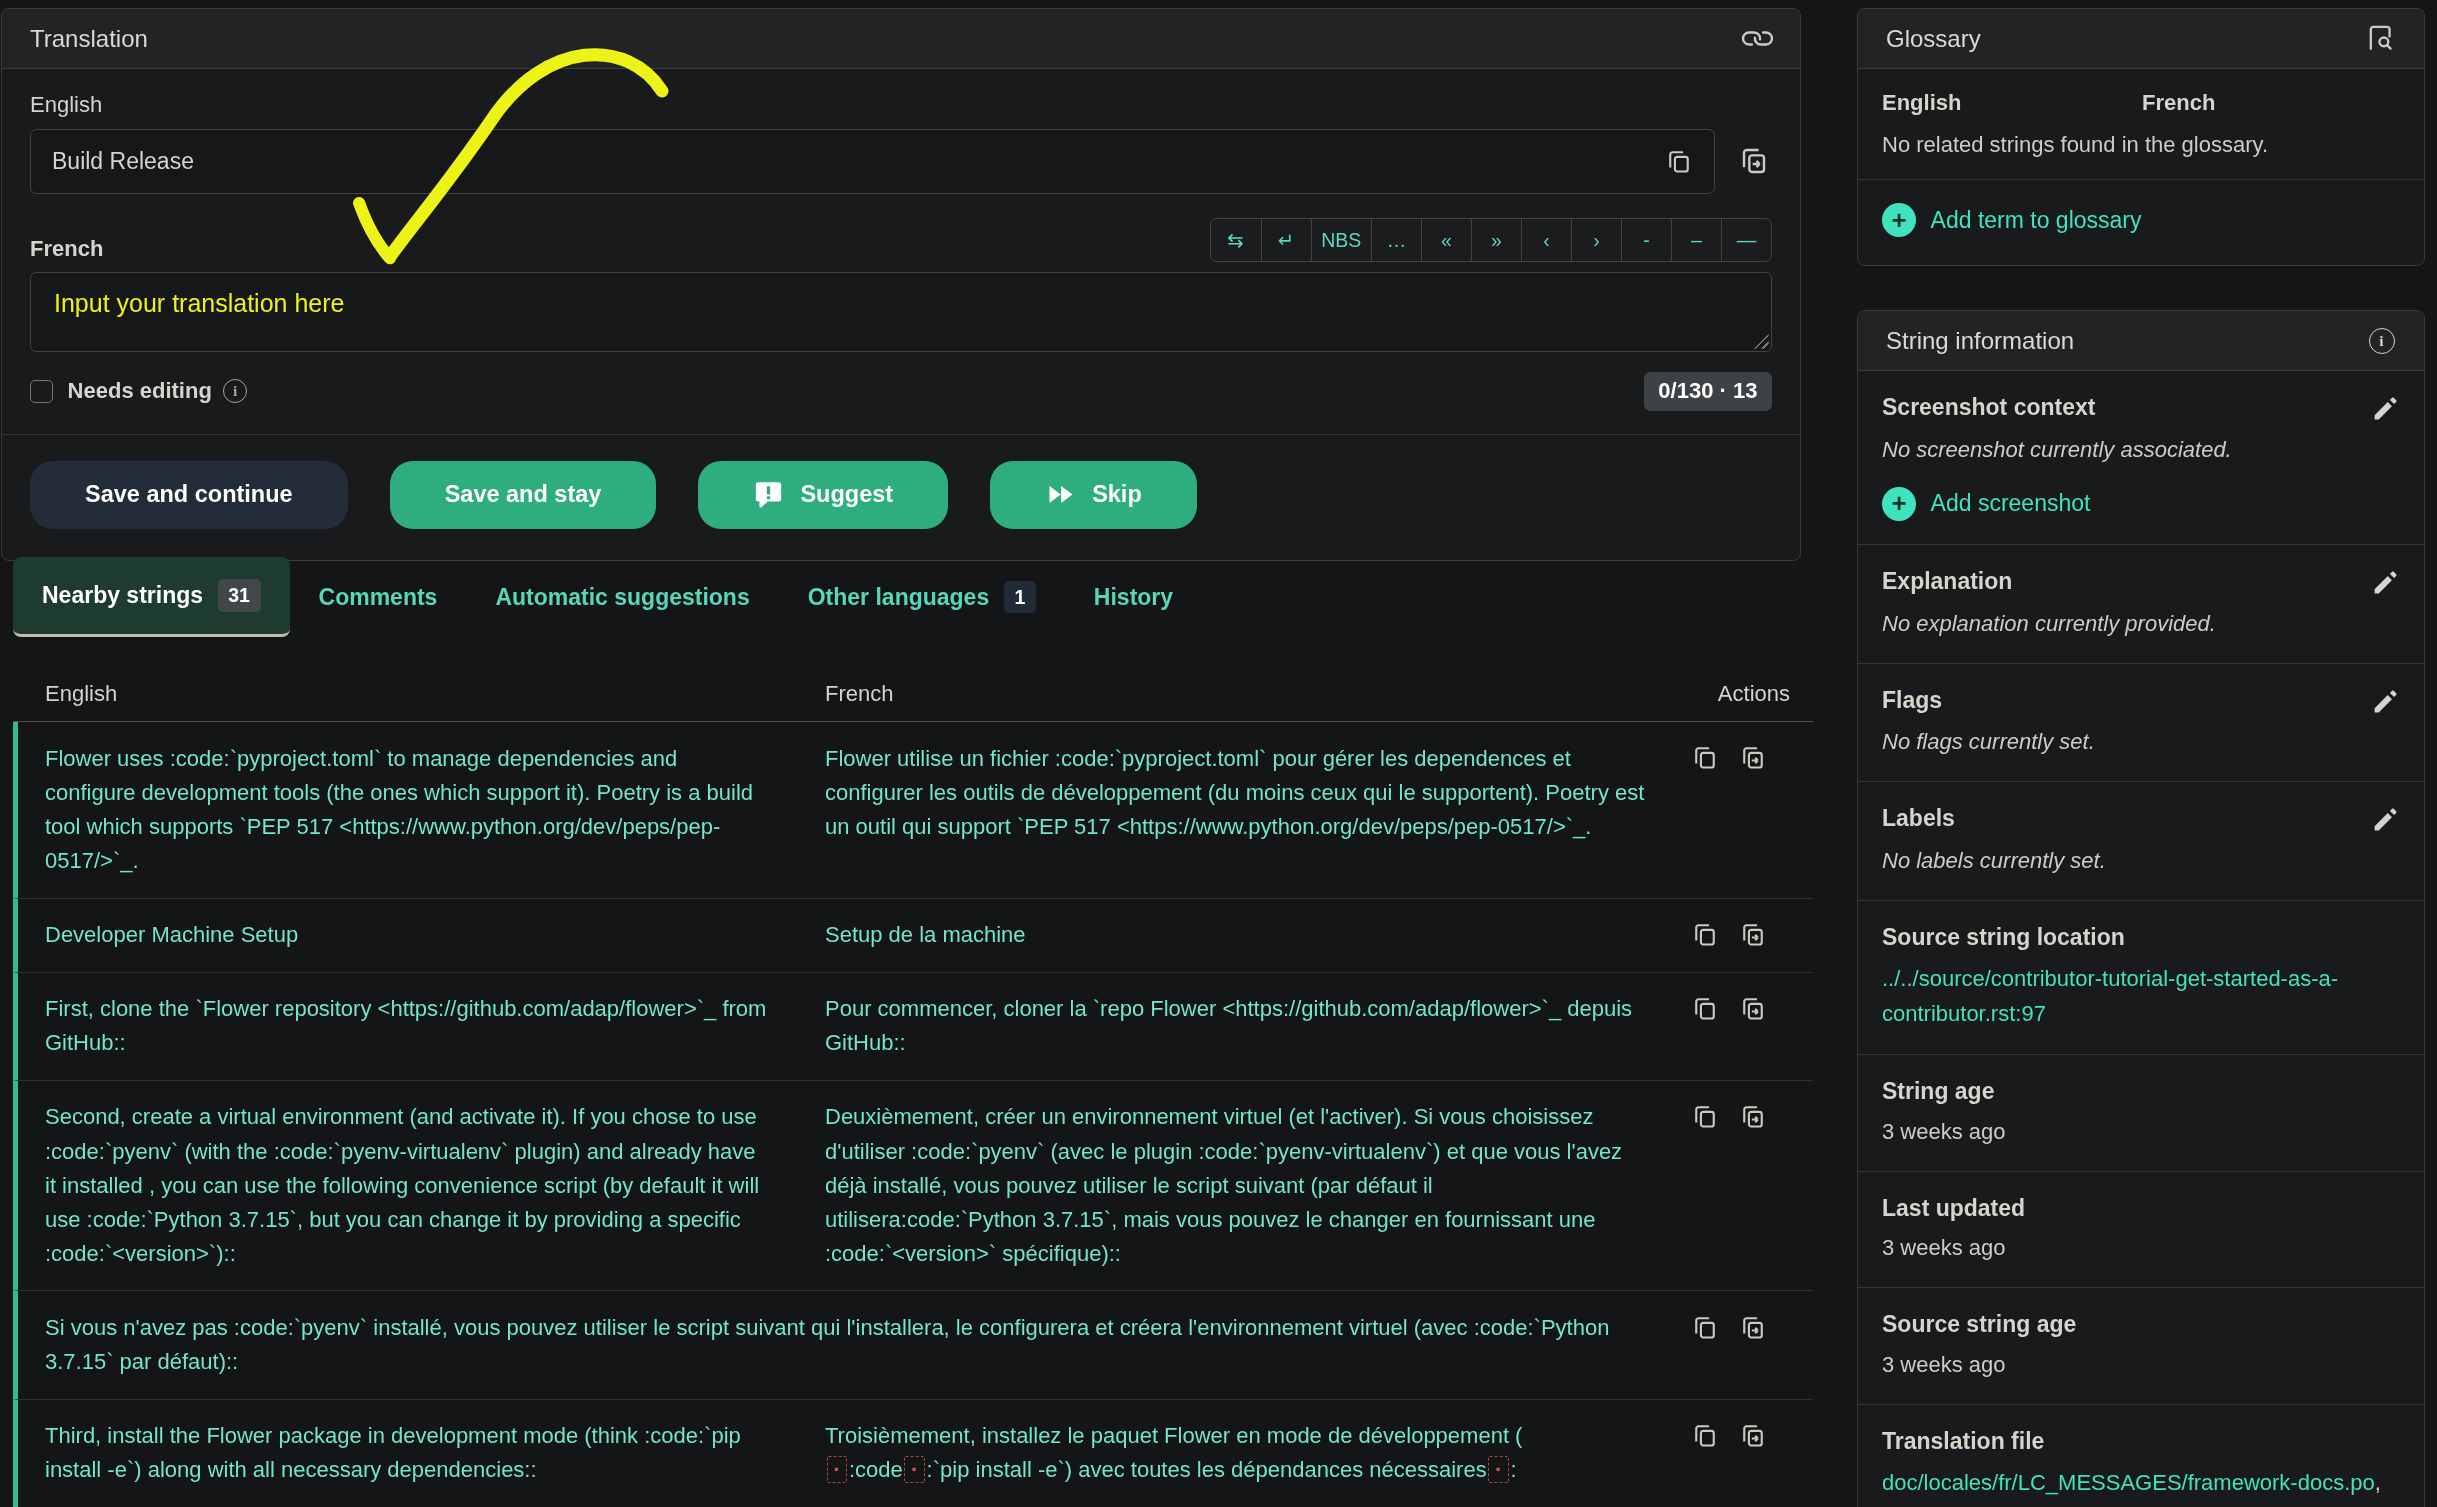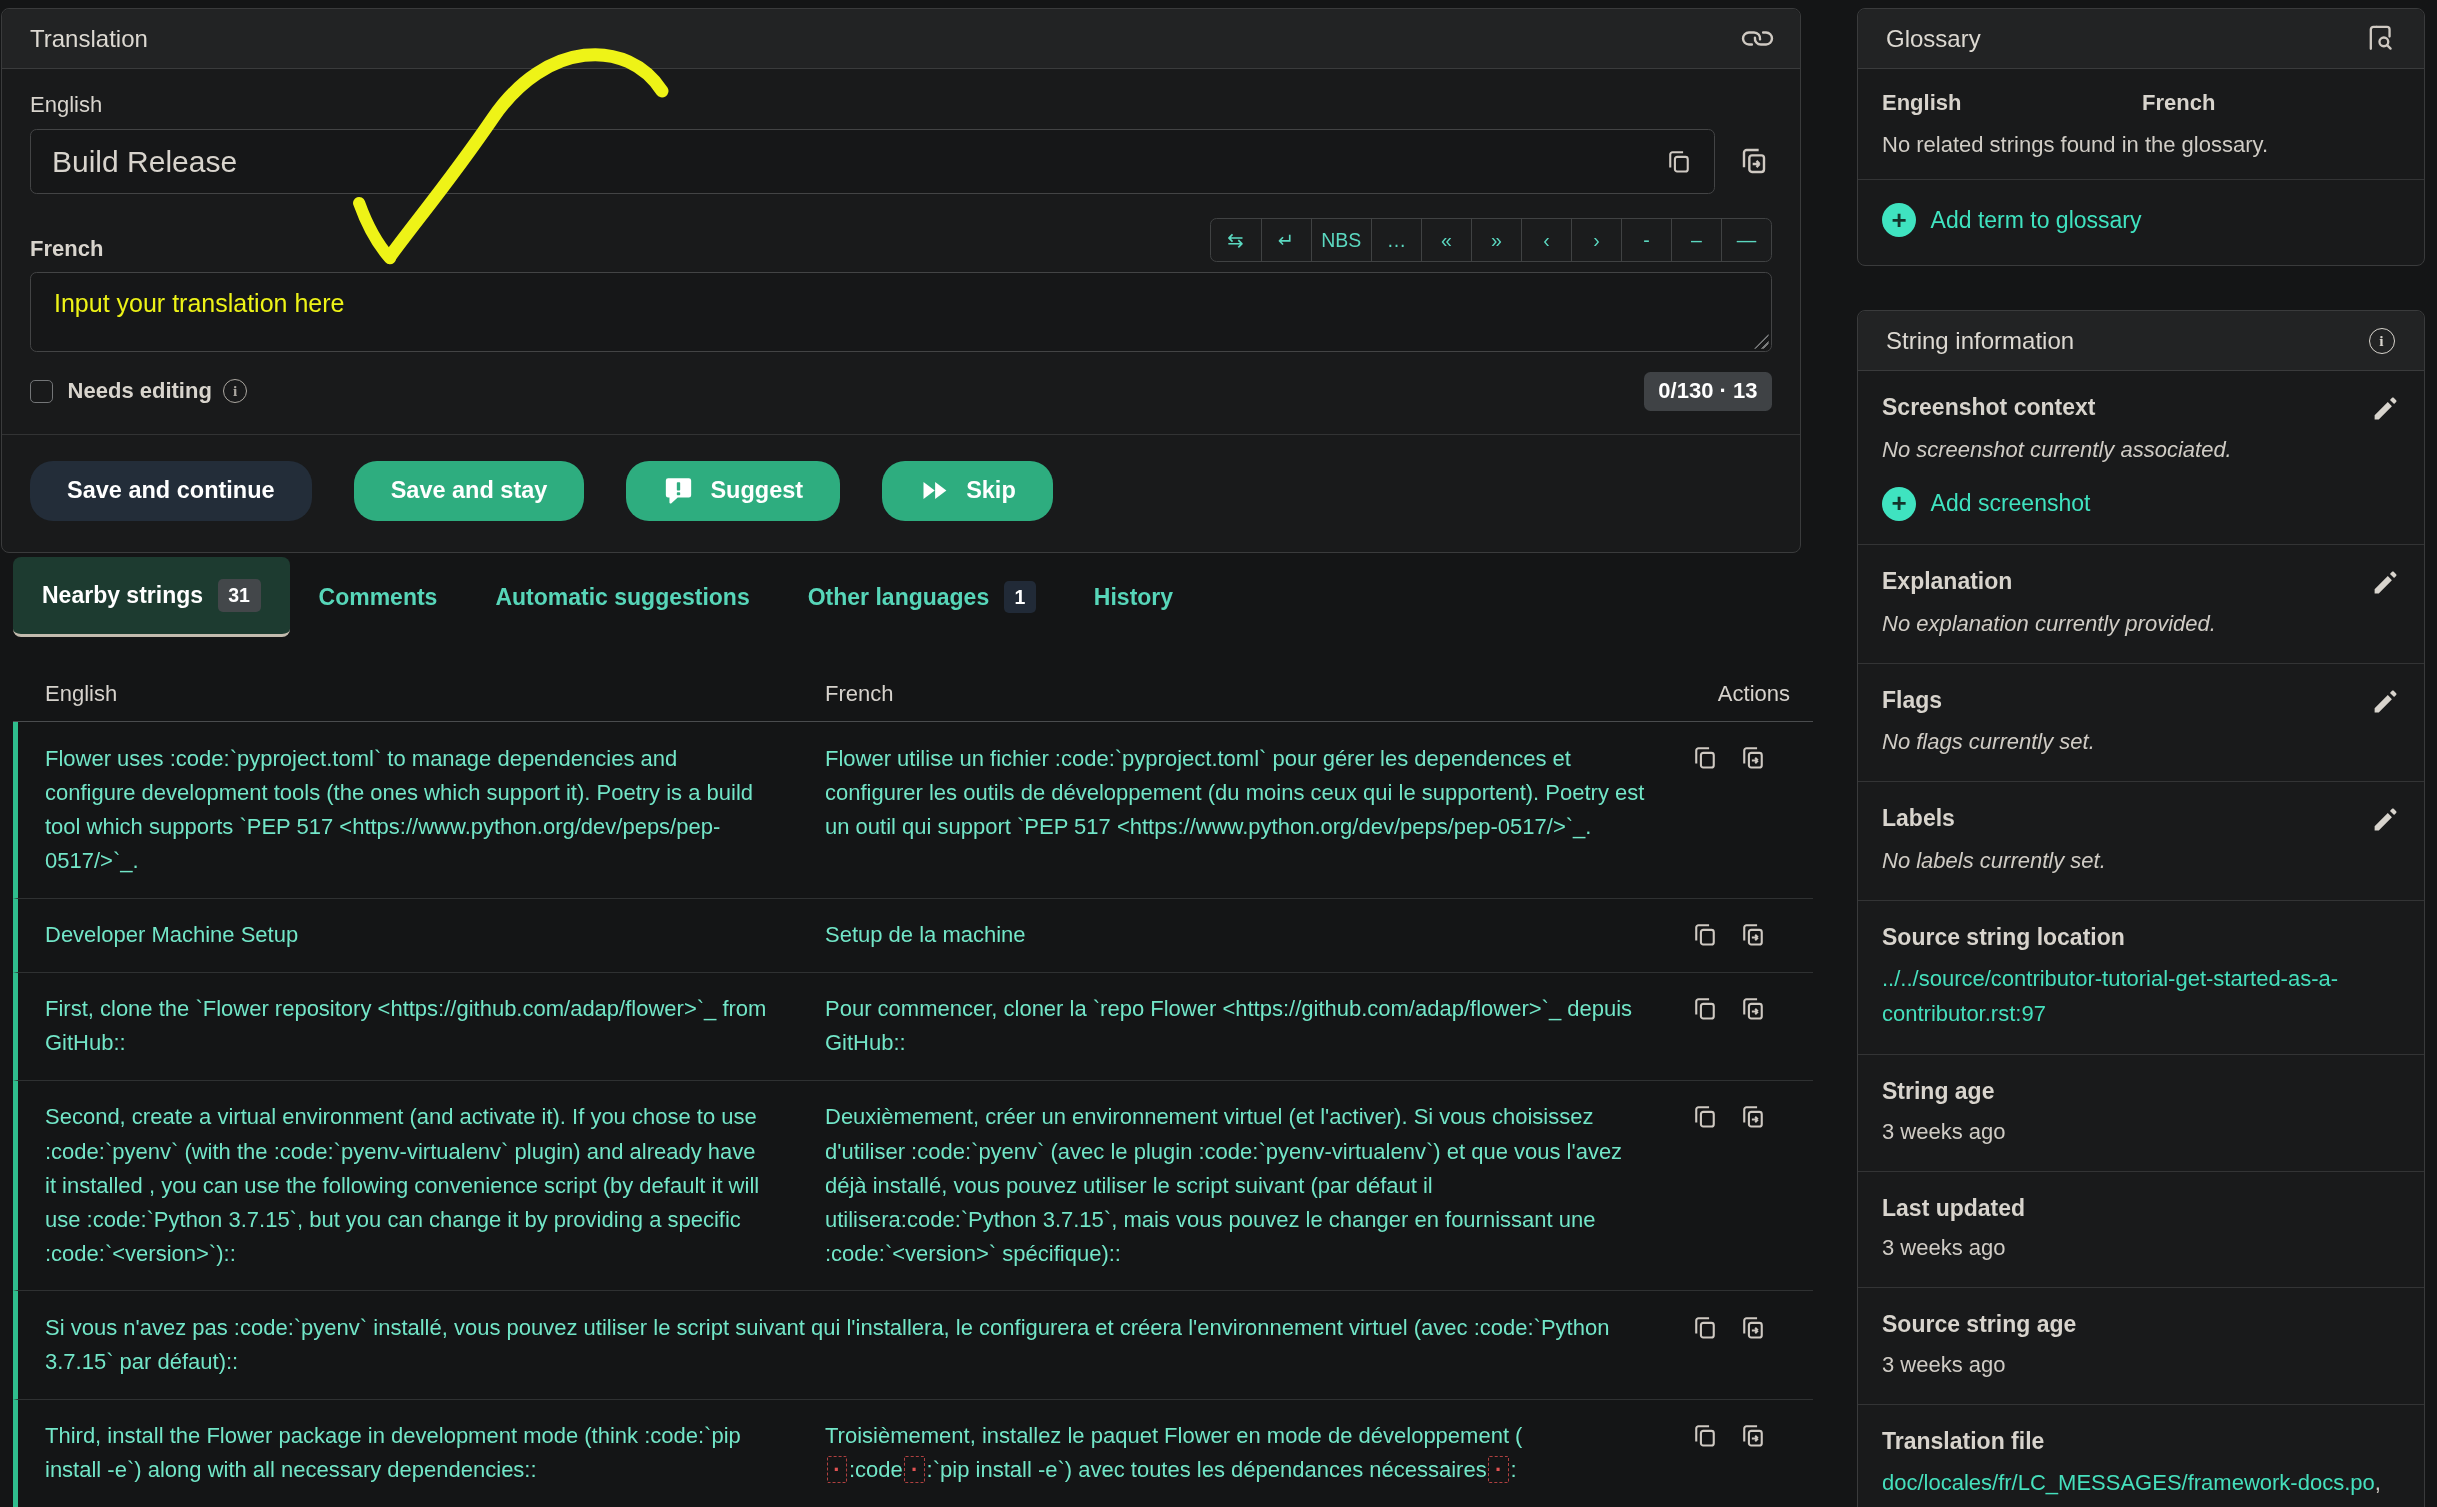--- a/index.html
+++ b/index.html
@@ -16,21 +16,21 @@
   .icon{ display:inline-flex; }
   .icon svg{ width:100%; height:100%; }
 
   
   .translation-panel{ position:absolute; left:1px; top:8px; width:1800px; }
   .tp-body{ padding:0 28px; }
   .field-label{ margin-top:23px; font-size:22px; color:#d8d4cd; }
   .field-label.bold{ font-weight:bold; }
   .source-row{ display:flex; align-items:center; gap:21px; margin-top:11.4px; }
   .text-input{ flex:1; height:65px; background:#161718; border:0.8px solid #434445;
-      border-radius:6.5px; display:flex; align-items:center; padding:0 21px; font-size:30px;
+      border-radius:6.5px; display:flex; align-items:center; padding:0 21px; font-size:23px;
       color:#d8d4cd; }
   .text-input .val{ flex:1; }
   .ghost-icon{ width:29px; height:29px; color:#cfc9c2; background:none; border:none; cursor:pointer; }
 
   .french-row{ display:flex; justify-content:space-between; align-items:flex-end; margin-top:24px; }
   .toolbar{ display:flex; border:0.8px solid #404243; border-radius:6.5px; overflow:hidden; background:#1b1c1d; }
   .tb-btn{ min-width:50px; height:42px; display:flex; flex-direction:column; align-items:center;
       justify-content:center; color:#5bd8c0; font-size:19.5px; background:transparent; border:none;
       border-left:0.8px solid #404243; padding:0 9.7px; cursor:pointer; }
   .tb-btn:first-child{ border-left:none; }
@@ -45,23 +45,23 @@
   .checkbox{ width:23px; height:23px; border:1.6px solid #747678; border-radius:4.9px; background:transparent; }
   .ne-label{ margin-left:14.6px; font-weight:bold; }
   .info-circle{ margin-left:11.4px; width:24px; height:24px; border:1.6px solid #aaa69f; border-radius:50%;
       color:#aaa69f; display:inline-flex; align-items:center; justify-content:center;
       font-size:15.4px; font-weight:bold; font-family:"Liberation Serif", serif; }
   .counter-badge{ margin-left:auto; background:#3f4245; border-radius:6.5px; padding:6.5px 14.6px;
       font-weight:bold; font-size:22px; color:#fff; }
 
   .tp-divider{ border-top:0.8px solid #323334; }
   .actions-row{ display:flex; gap:42px; padding:26px 28px 31px; }
-  .btn{ height:60px; border:none; border-radius:23px; font-weight:bold; font-size:23.5px;
+  .btn{ height:68px; border:none; border-radius:23px; font-weight:bold; font-size:23.5px;
       color:#fff; display:flex; align-items:center; justify-content:center; gap:16px;
-      padding:0 37px; cursor:pointer; font-family:inherit; }
+      padding:0 55px; cursor:pointer; font-family:inherit; }
   .btn.dark{ background:#232d39; }
   .btn.green{ background:#2ead7f; }
   .btn .icon{ width:31px; height:31px; }
 
   
   .tabs{ position:absolute; left:13px; top:557px; height:80px; display:flex; }
   .tab{ display:flex; align-items:center; gap:14.6px; padding:0 29px; color:#57d6b9;
       font-weight:bold; font-size:23px; background:none; border:none; cursor:pointer; font-family:inherit; }
   .tab.active{ background:#1d3b30; color:#fff; border-radius:8px;
       border-bottom:3.2px solid #c3bbae; }

